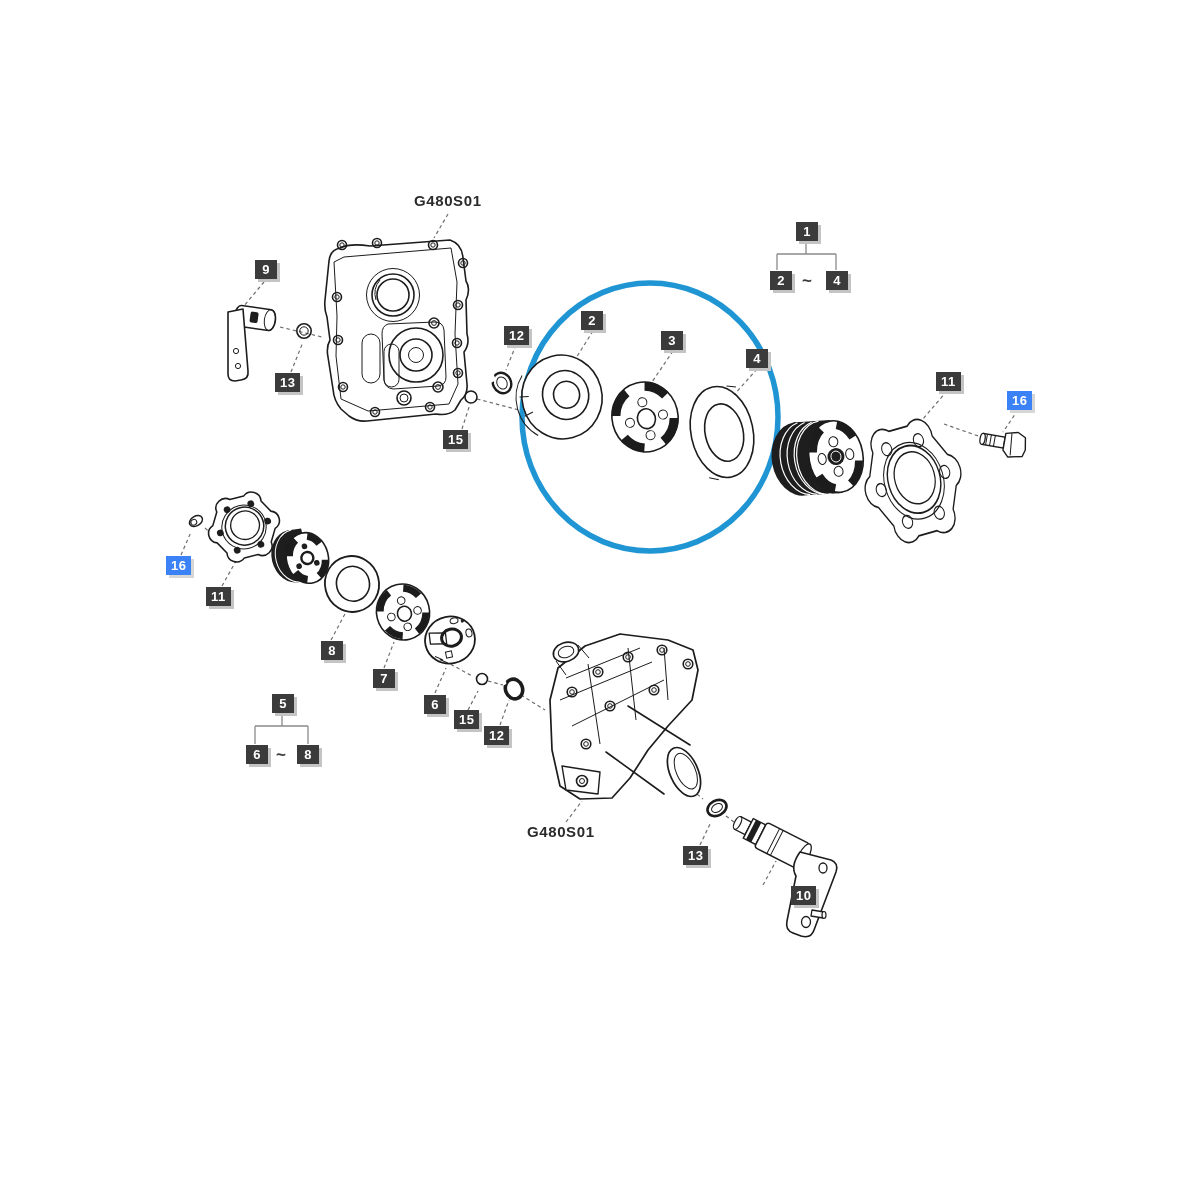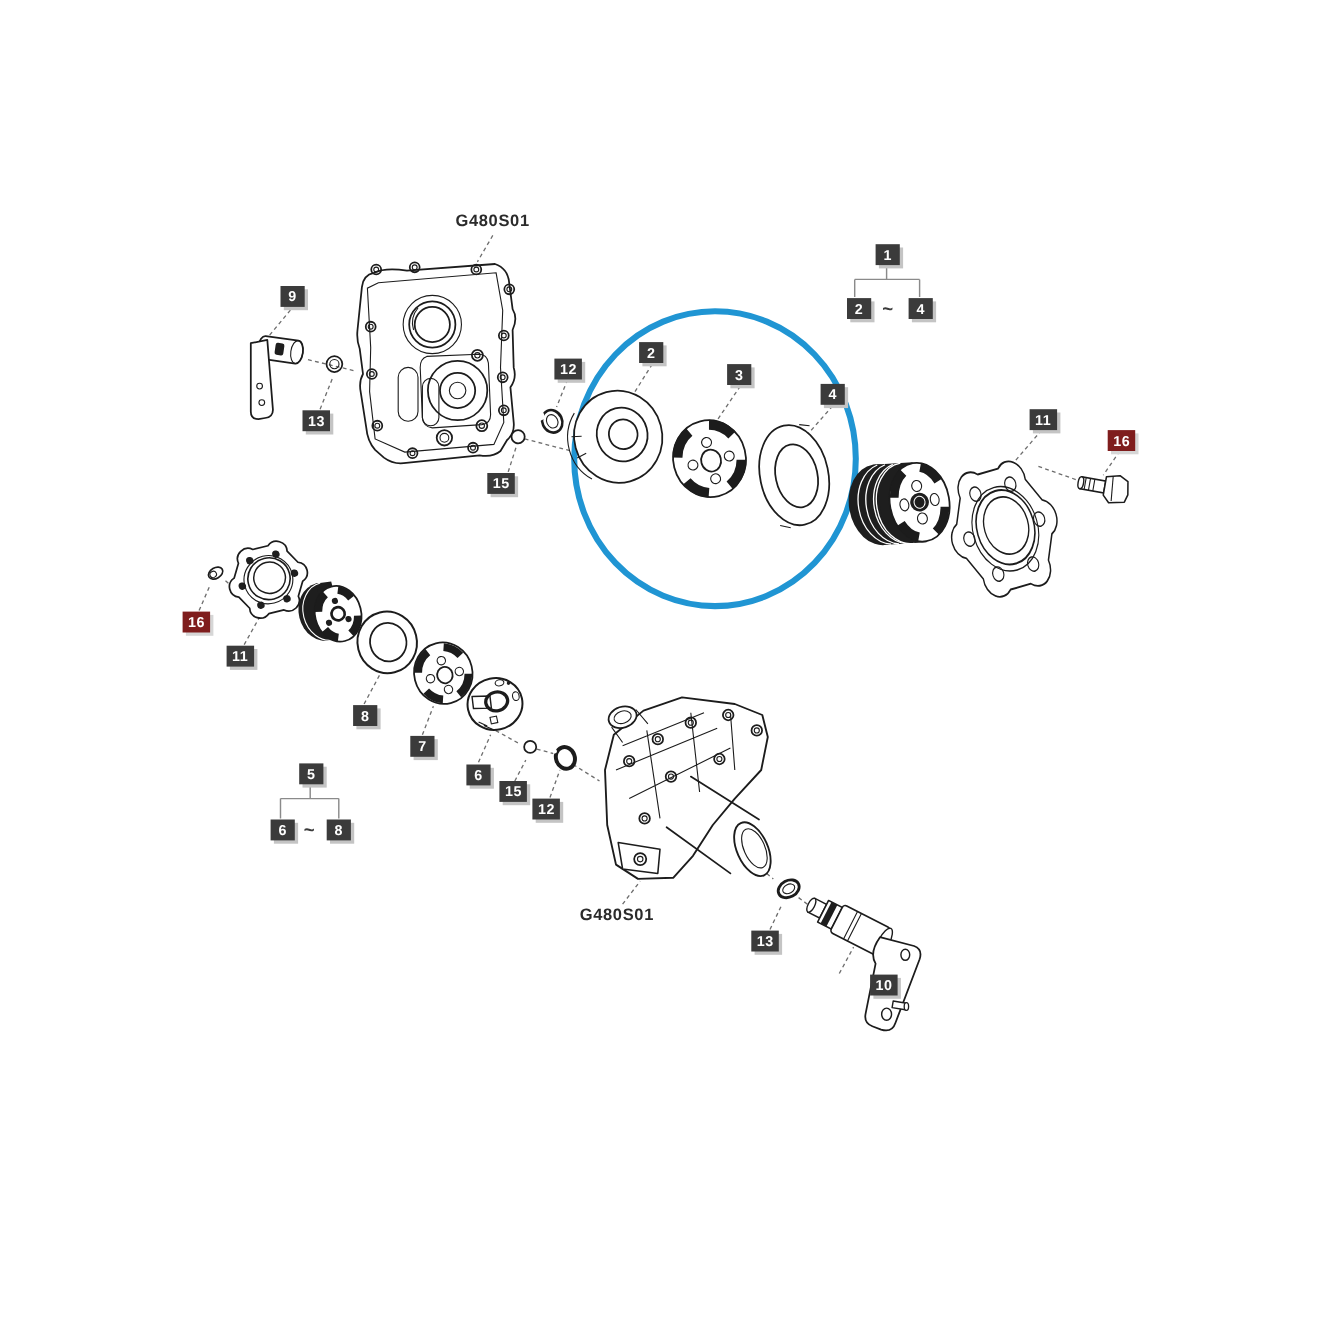--- a/index.html
+++ b/index.html
@@ -2,21 +2,21 @@
 <html><head>
 <meta charset="utf-8">
 <style>
   html,body{margin:0;padding:0;background:#fff;}
   #stage{position:relative;width:1064px;height:1200px;background:#ffffff;overflow:hidden;
          font-family:"Liberation Sans",sans-serif;padding-left:25px;}
   #art{position:absolute;left:0;top:0;}
   .co{position:absolute;display:inline-block;min-width:12px;height:19px;padding:0 5px;
       background:#3b3b3b;color:#ffffff;font:bold 13px/19px "Liberation Sans",sans-serif;
       text-align:center;box-shadow:3px 3px 0 #c4c4c4;letter-spacing:0.5px;}
-  .co.cyan{background:#7f1d1d;box-shadow:3px 3px 0 #d6d6d6;}
+  .co.cyan{background:#3b82f6;box-shadow:3px 3px 0 #d6d6d6;}
   .tilde{position:absolute;width:22px;color:#3b3b3b;font:bold 17px/19px "Liberation Sans",sans-serif;
       text-align:center;}
   .hcode{position:absolute;color:#2b2b2b;font:600 15px/18px "Liberation Sans",sans-serif;
       letter-spacing:0.6px;}
   
   .ln{stroke:#1c1c1c;stroke-width:1.6;fill:none;stroke-linecap:round;stroke-linejoin:round;}
   .fw{stroke:#1c1c1c;stroke-width:1.6;fill:#ffffff;stroke-linejoin:round;}
   .fd{fill:#1e1e1e;stroke:none;}
   .pad{stroke:#1c1c1c;fill:none;stroke-linecap:butt;}
   .dash{stroke:#6e6e6e;stroke-width:1.2;fill:none;stroke-dasharray:3.5 3;}

